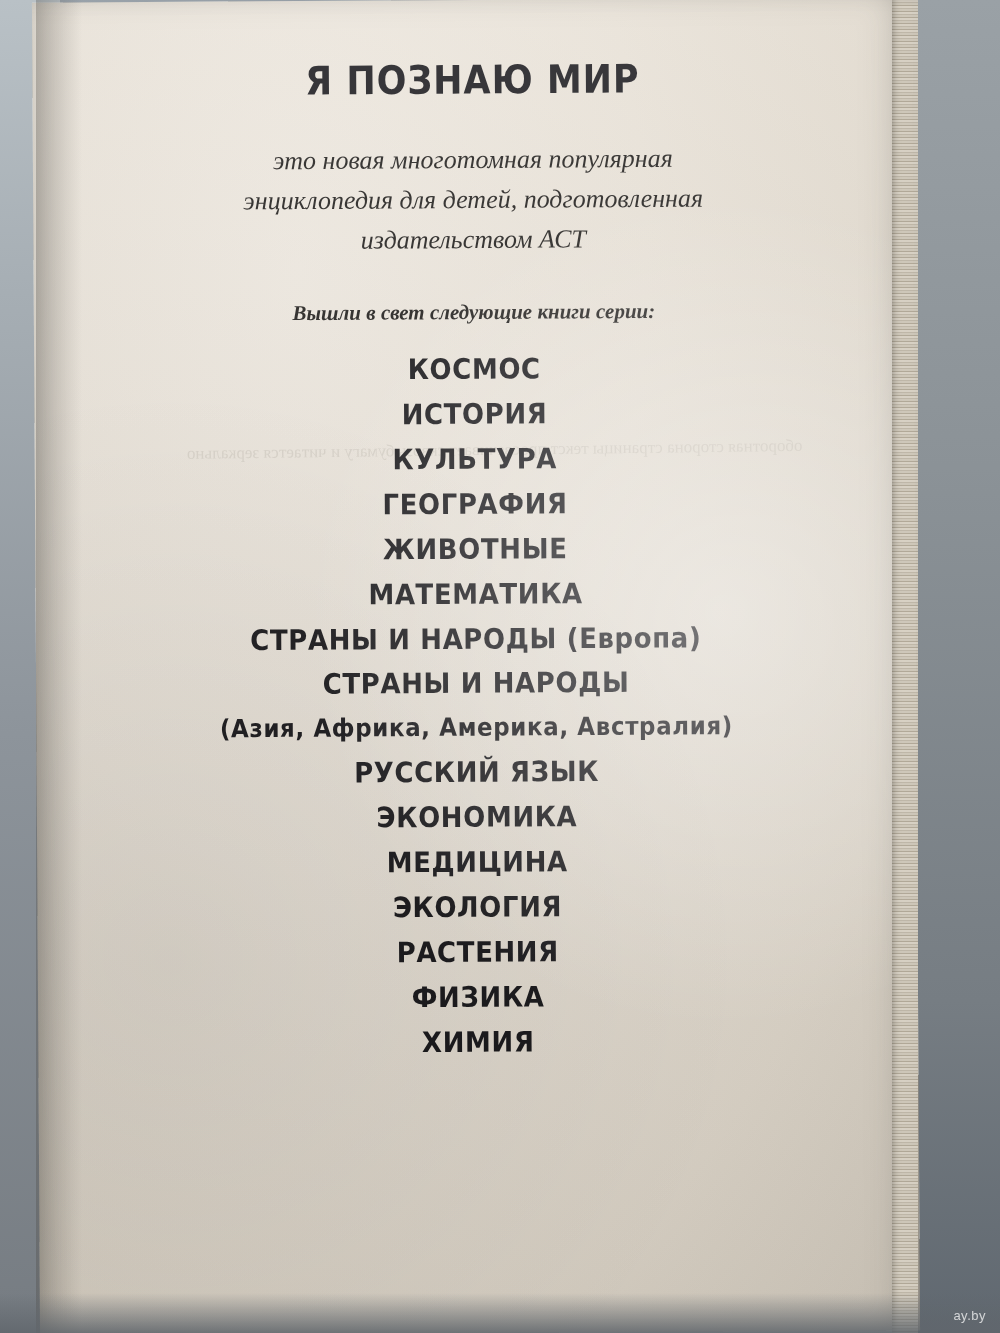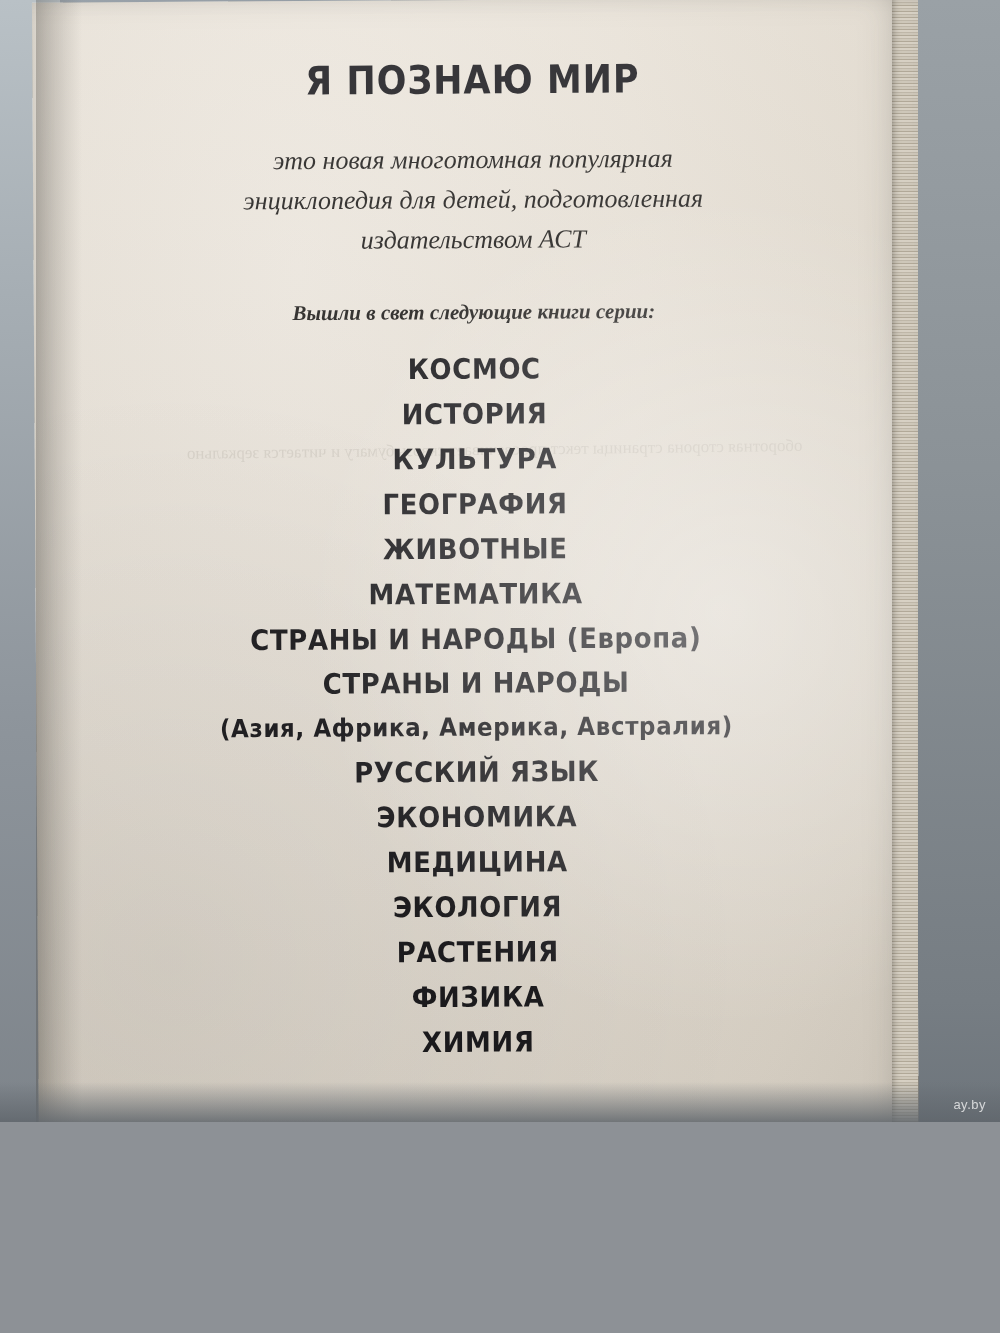--- a/index.html
+++ b/index.html
@@ -10,21 +10,21 @@
     width: 1000px;
     height: 1333px;
     overflow: hidden;
     font-family: "Liberation Sans", sans-serif;
     background: #8d9196;
   }
 
   .photo {
     position: relative;
     width: 1000px;
-    height: 1122px;
+    height: 1333px;
     overflow: hidden;
     background: linear-gradient(135deg, #9aa3ab 0%, #8f979e 30%, #b9bdbd 70%, #a7abab 100%);
   }
 
   
   .surface-left {
     position: absolute;
     left: 0; top: 0;
     width: 60px; height: 1333px;
     background: linear-gradient(180deg, #b9c1c6 0%, #a6aeb4 22%, #8d949b 55%, #767c82 100%);

